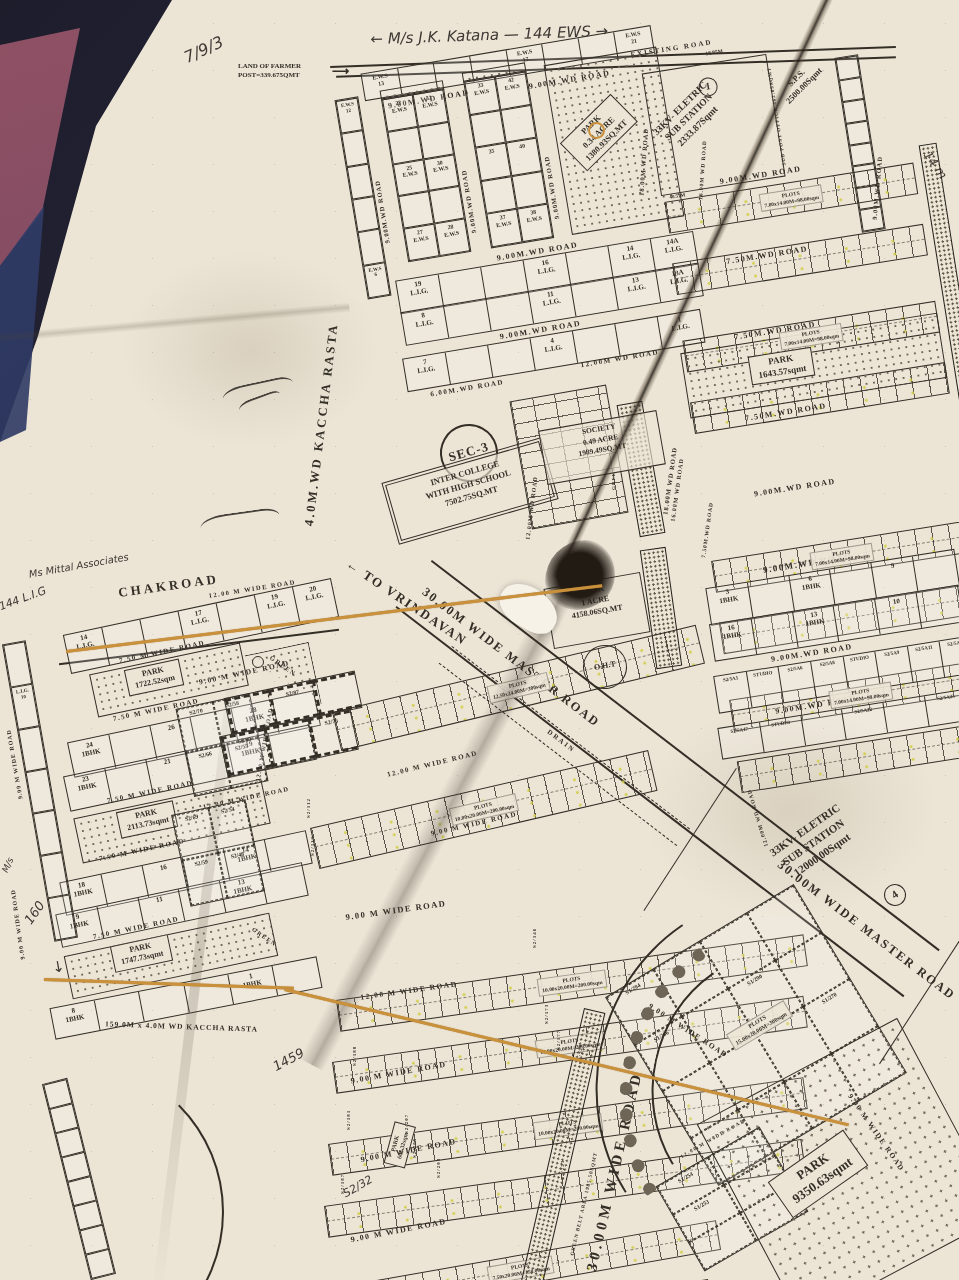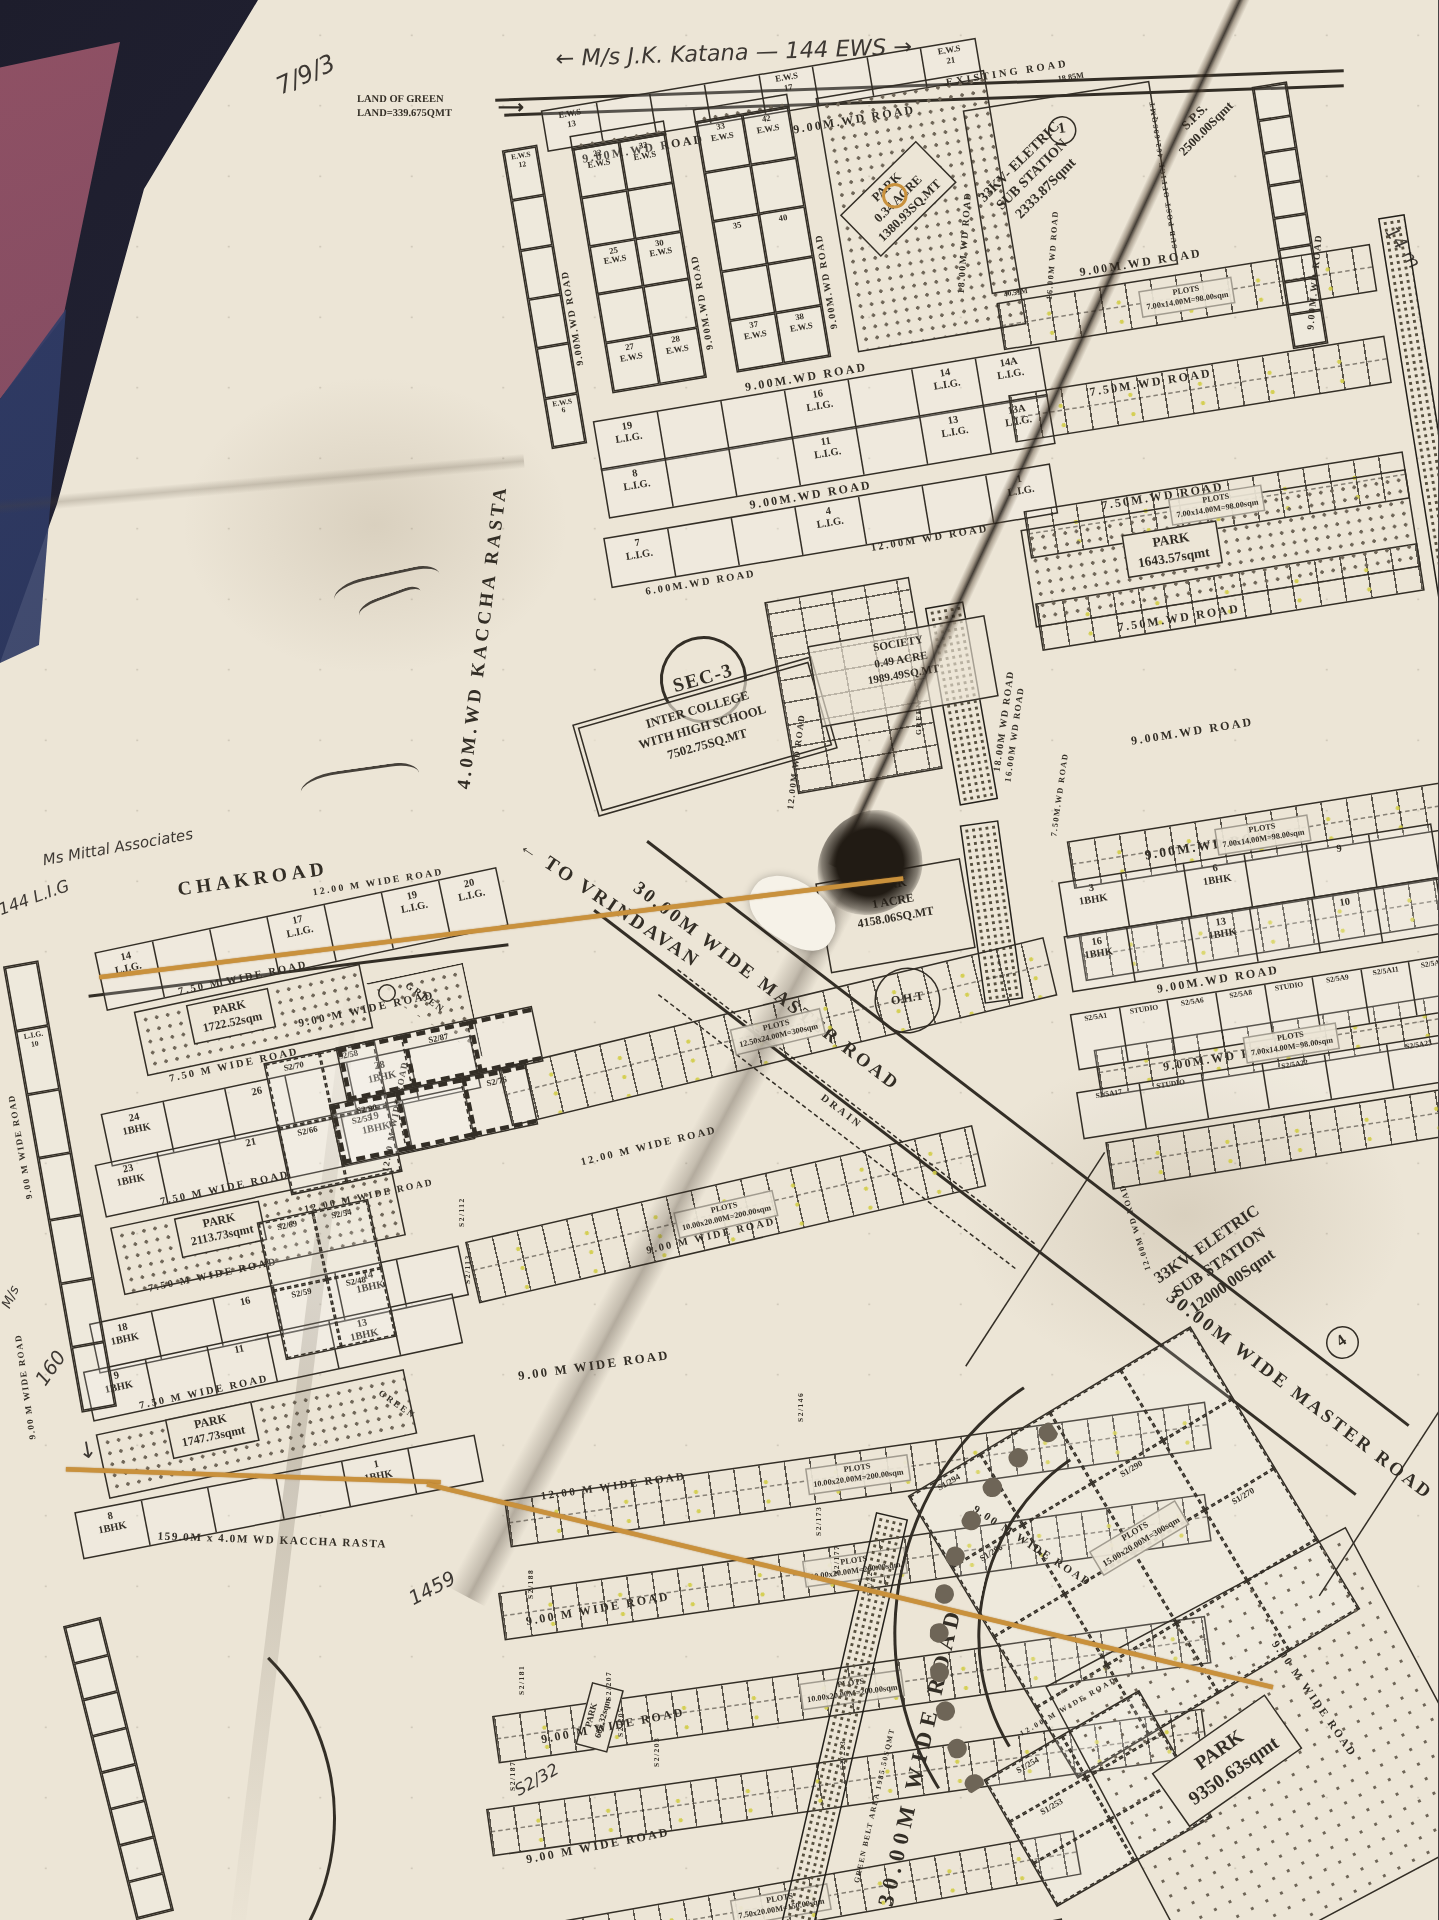--- a/index.html
+++ b/index.html
@@ -52,22 +52,22 @@
   <div class="abs paper" style="inset:0"></div>
   <div class="abs fab1" style="inset:0"></div>
   <div class="abs fab2" style="inset:0"></div>
   <div class="abs fab3" style="inset:0"></div>
   <div class="abs stain" style="left:120px;top:250px;width:260px;height:200px"></div>
   <div class="abs stain" style="left:640px;top:700px;width:300px;height:220px"></div>
 
   <div class="abs hand" style="left:370px;top:8px;font-size:15px;transform:rotate(-2deg)"><br>← M/s J.K. Katana — 144 EWS →<br></div>
   <div class="abs hand" style="left:183px;top:40px;font-size:16px;transform:rotate(-25deg)">7/9/3</div>
   <div class="abs" style="left:238px;top:62px;font-size:7px;font-weight:700;line-height:1.3">
-    <div>LAND OF GREEN</div>
-    <div>LAND=339.675QMT</div>
+    <div>LAND OF FARMER</div>
+    <div>POST=339.675QMT</div>
   </div>
   <div class="abs" style="left:332px;top:64px;font-size:12px;font-weight:700">⟶</div>
   <div class="abs ln" style="left:330px;top:56px;width:566px;height:2px;transform:rotate(-2deg)"></div>
   <div class="abs ln" style="left:336px;top:66px;width:560px;height:1.5px;transform:rotate(-2deg)"></div>
 
   <div class="abs" style="left:320px;top:50px;width:350px;height:390px;transform:rotate(-9.5deg);transform-origin:0 0">
     <div class="abs cells f6" style="left:36px;top:30px;width:292px;height:26px">
         <div class="cell">E.W.S<br>13</div>
         <div class="cell"></div>
         <div class="cell"></div>

